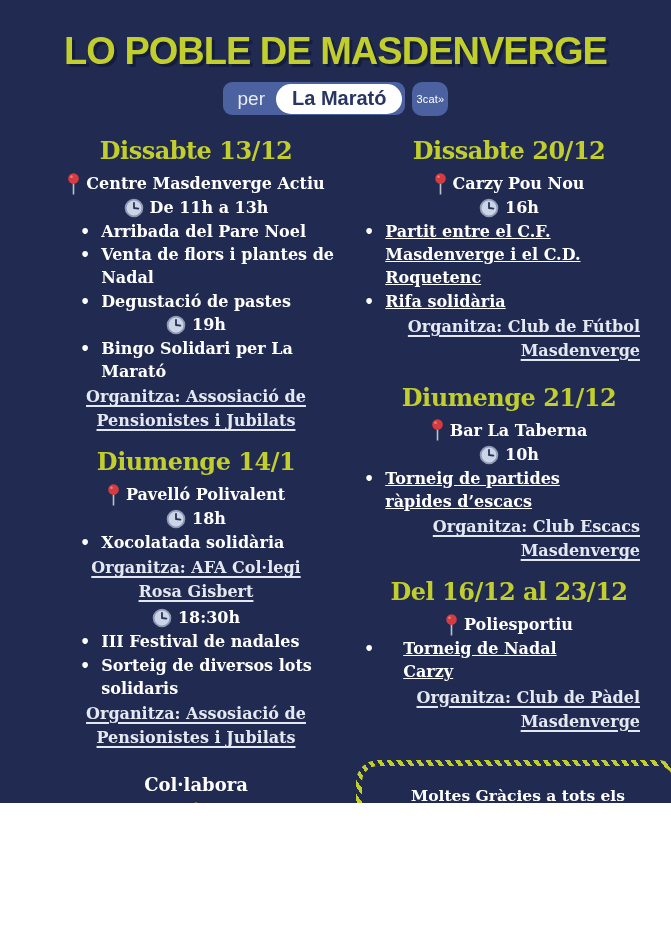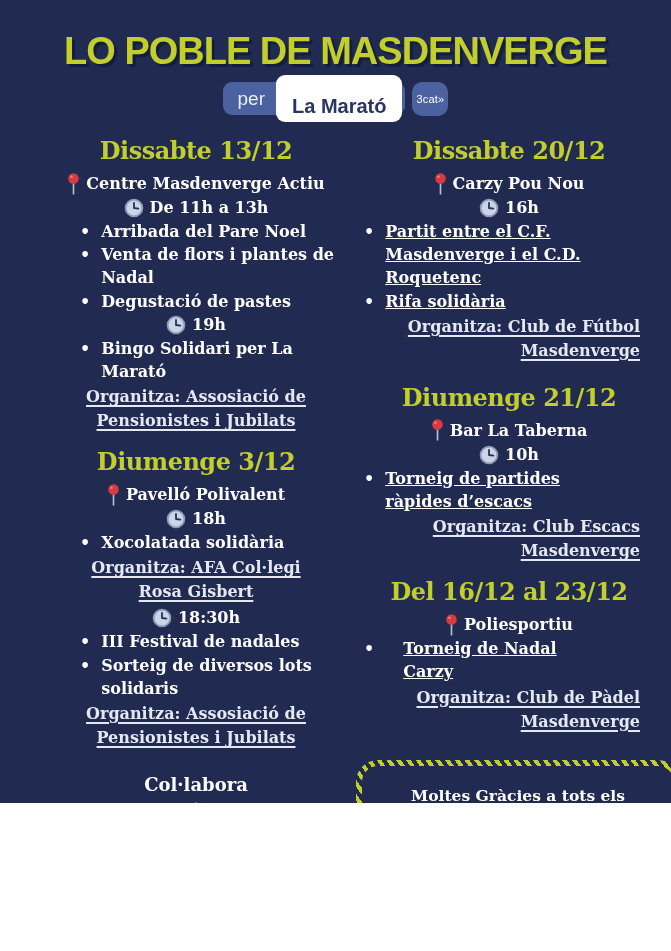--- a/index.html
+++ b/index.html
@@ -33,24 +33,24 @@
     height: 33px;
     display: flex; align-items: center;
     padding: 0 3px 0 15px; gap: 11px;
   }
   .badge-per {
     font-family: "Liberation Sans", sans-serif;
     font-weight: 400; font-size: 19px; color: #e9edf6;
   }
   .badge-pill {
     background: #ffffff; color: #2a3562;
-    border-radius: 9px;
+    border-radius: 15px;
     font-family: "Liberation Sans", sans-serif;
     font-weight: 700; font-size: 20px;
-    padding: 20px 16px 4px;
+    padding: 3px 16px 4px;
   }
   .badge-logo {
     background: #4c61a0; color: #ffffff;
     width: 36px; height: 34px; border-radius: 10px;
     display: flex; align-items: center; justify-content: center;
     font-family: "Liberation Sans", sans-serif;
     font-weight: 400; font-size: 11px; letter-spacing: 0.2px;
   }
   
   .columns { display: flex; padding: 20px 4px 0 58px; gap: 22px; }
@@ -184,21 +184,21 @@
         <div class="row-bullet">
           <span class="bullet-dot">•</span>
           <span class="bullet-text">Bingo Solidari per La Marató</span>
         </div>
         <div class="row-org">
           <span class="org-link">Organitza: Assosiació de Pensionistes i Jubilats</span>
         </div>
       </div>
 
       <div class="section">
-        <div class="section-title">Diumenge 3/12</div>
+        <div class="section-title">Diumenge 14/1</div>
         <div class="row-loc">
           <svg class="icon-pin" width="13" height="23" viewBox="0 0 13 23">
               <line x1="6.5" y1="10" x2="6.5" y2="21.5" stroke="#b9c2d0" stroke-width="1.6"></line>
               <circle cx="6.5" cy="5.6" r="5.3" fill="#d63b3f"></circle>
               <circle cx="4.5" cy="3.7" r="1.3" fill="#ea8080"></circle>
             </svg>
           <span>Pavelló Polivalent</span>
         </div>
         <div class="row-time">
           <svg class="icon-clock" width="20" height="20" viewBox="0 0 20 20">

